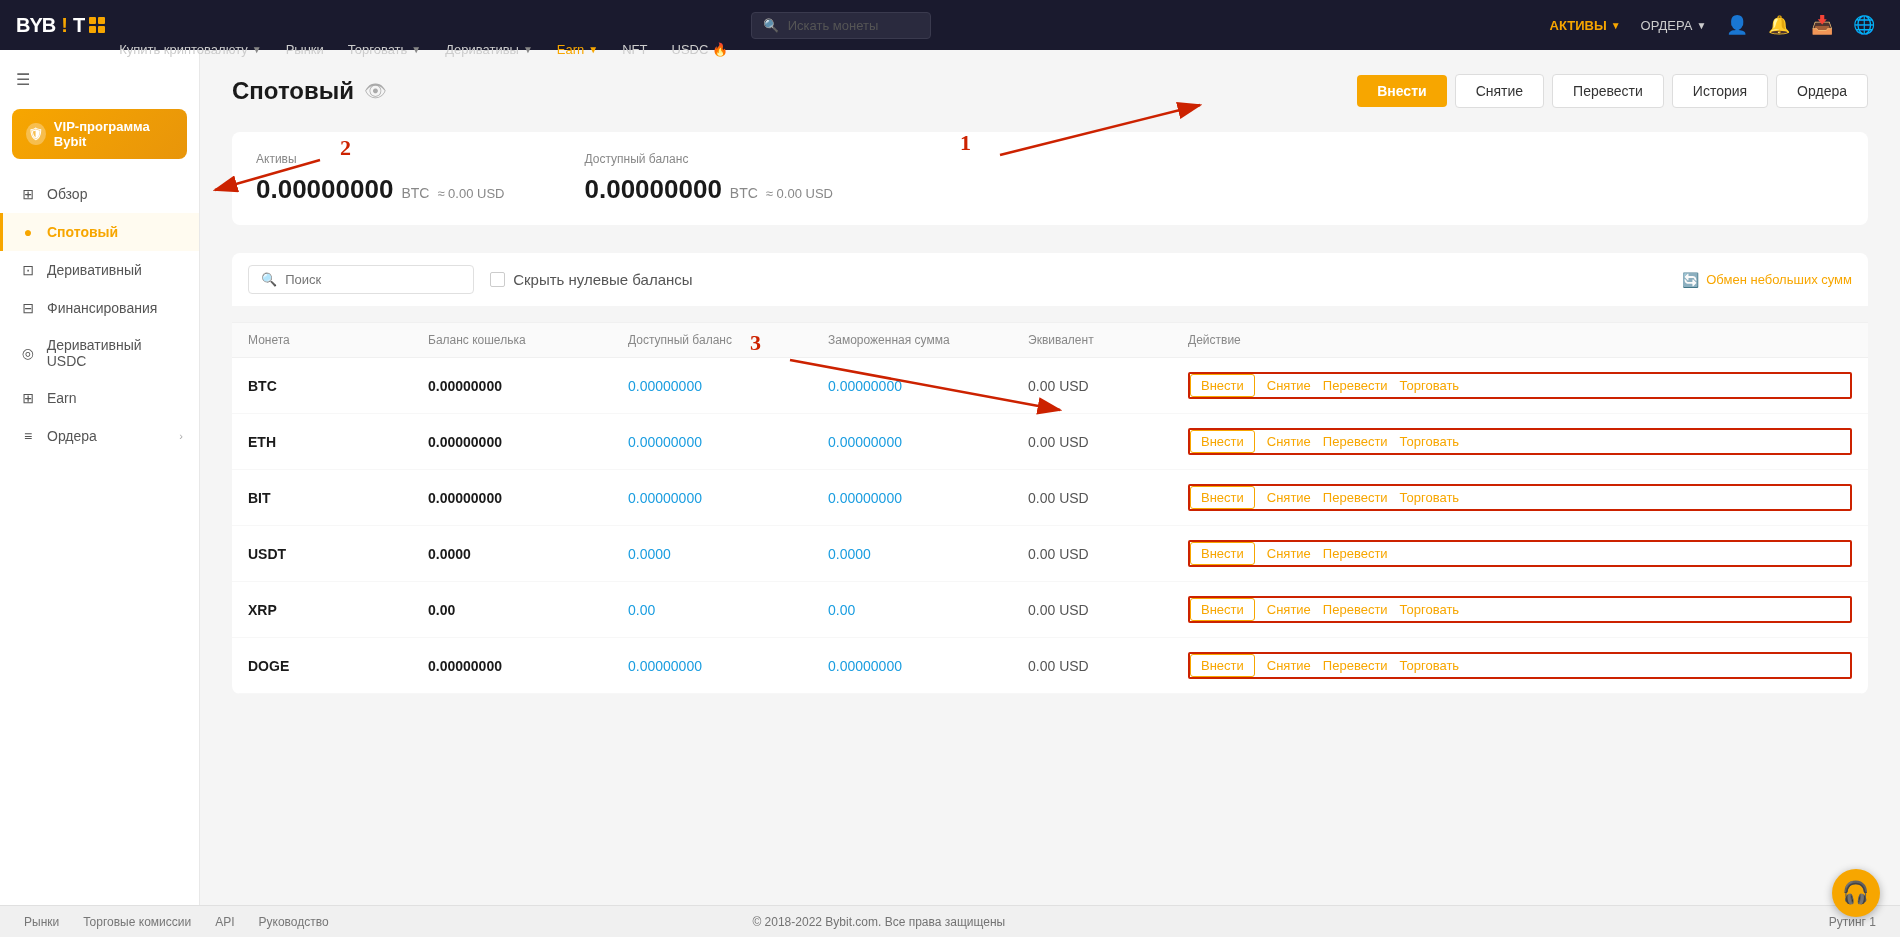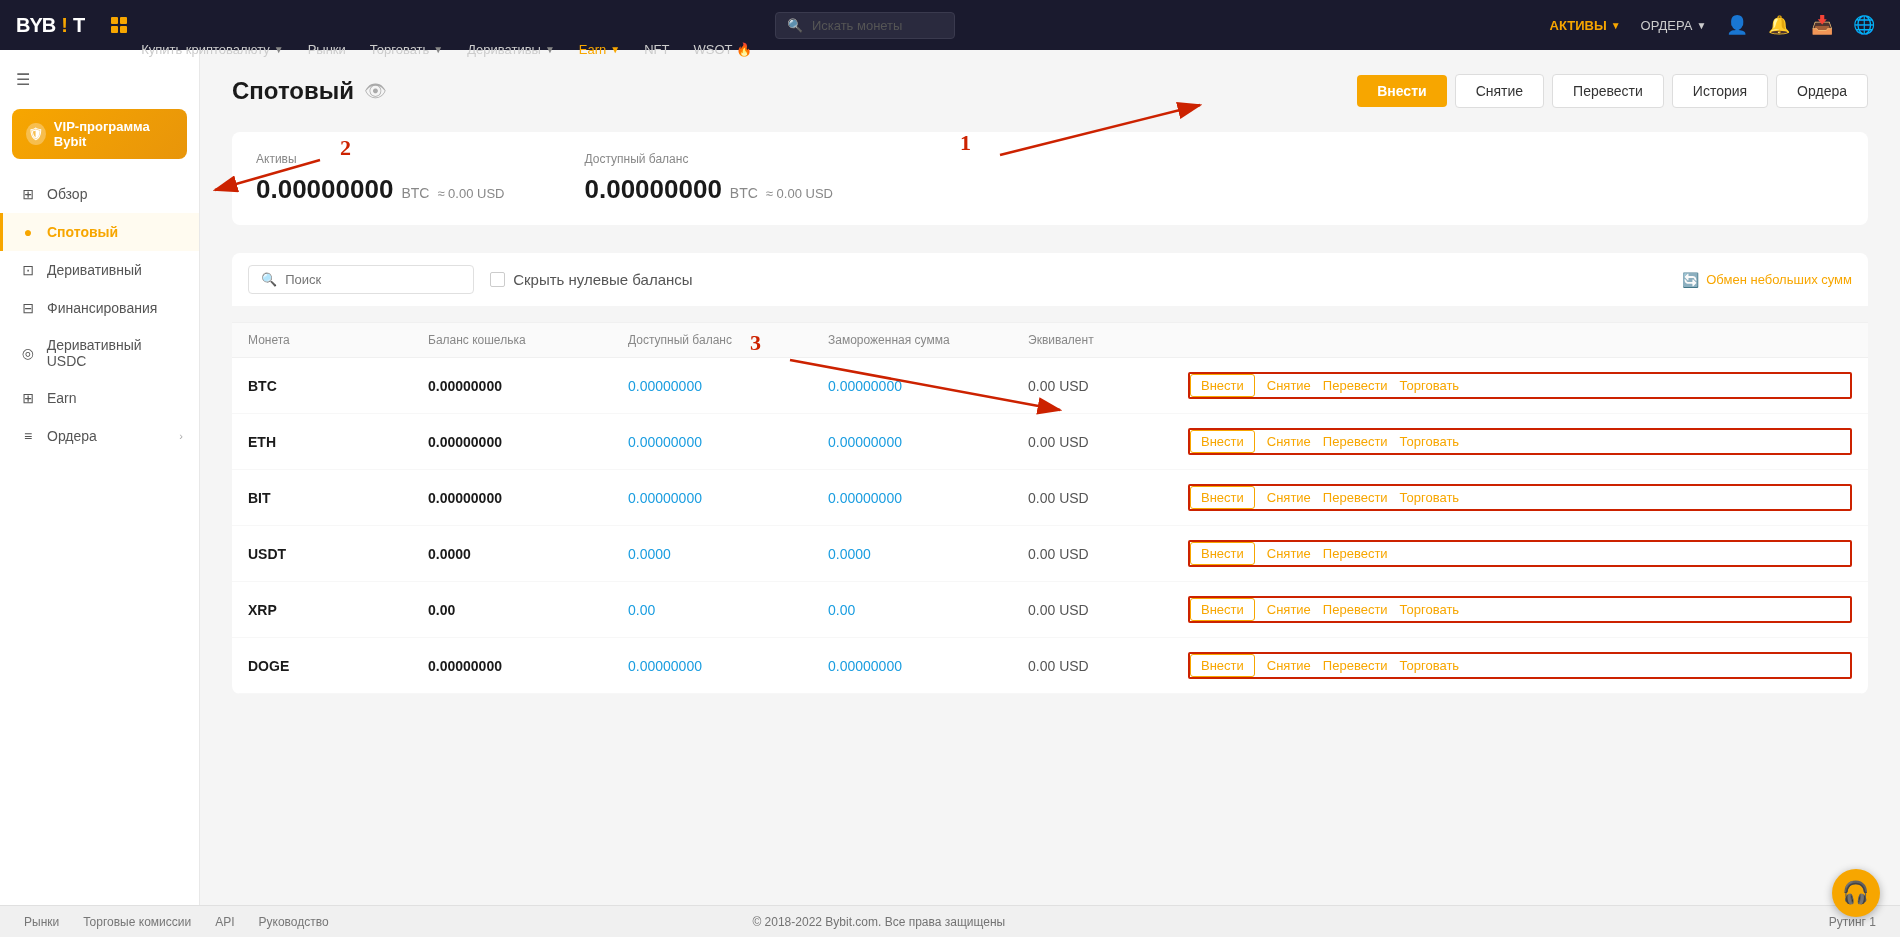--- a/index.html
+++ b/index.html
@@ -15,21 +15,21 @@
       padding: 0 16px;
       gap: 4px;
       position: relative;
       z-index: 100;
     }
     .nav-logo {
       color: #fff;
       font-weight: 900;
       font-size: 20px;
       letter-spacing: -1px;
-      margin-right: 23px;
+      margin-right: 1px;
       display: flex;
       align-items: center;
       gap: 6px;
     }
     .logo-text { color: #fff; }
     .logo-dot { color: #f7a600; }
     .nav-grid-icon {
       display: grid;
       grid-template-columns: 1fr 1fr;
       gap: 2px;
@@ -433,21 +433,21 @@
     <span class="arrow">▼</span>
   </div>
   <div class="nav-item nav-earn">
     <span>Earn</span>
     <span class="arrow" style="color:#f7a600;">▼</span>
   </div>
   <div class="nav-item">
     <span>NFT</span>
   </div>
   <div class="nav-item nav-wsot">
-    <span>WSOT</span>
+    <span>USDC</span>
     <span class="fire-icon">🔥</span>
   </div>
 
   <div class="nav-search">
     <span style="color:#666;">🔍</span>
     <span style="color:#555; font-size:13px;">Искать монеты</span>
   </div>
 
   <div class="nav-right">
     <div class="nav-active-btn">
@@ -555,20 +555,21 @@
       </div>
     </div>
 
     <div class="assets-table">
       <div class="table-header">
         <div class="th">Монета</div>
         <div class="th">Баланс кошелька</div>
         <div class="th">Доступный баланс</div>
         <div class="th">Замороженная сумма</div>
         <div class="th">Эквивалент</div>
+        <div class="th">Действие</div>
       </div>
 
       <div class="table-row">
         <div class="coin-name">BTC</div>
         <div class="balance-cell">0.00000000</div>
         <div class="available-cell">0.00000000</div>
         <div class="frozen-cell">0.00000000</div>
         <div class="equiv-cell">0.00 USD</div>
         <div class="action-cell action-cell-highlighted">
           <span class="action-btn deposit-outline">Внести</span>

